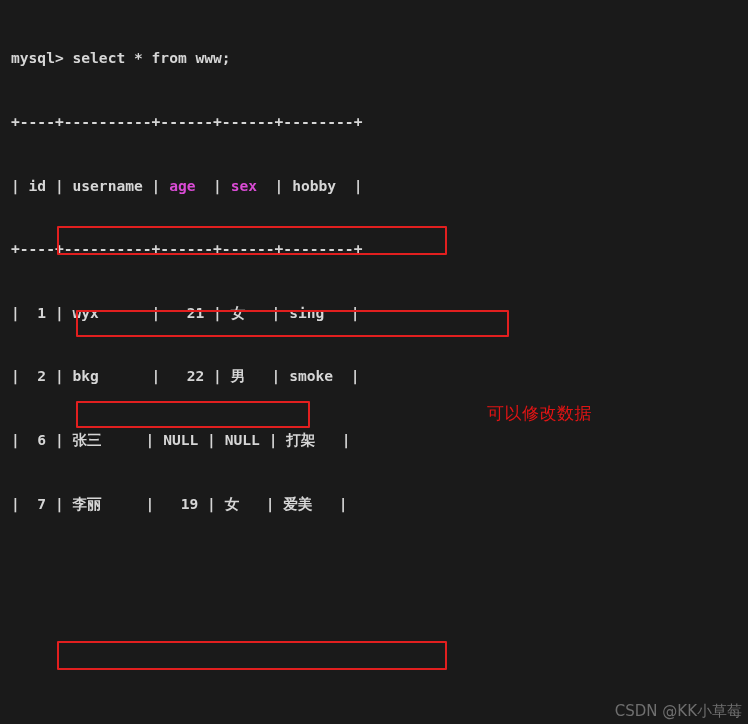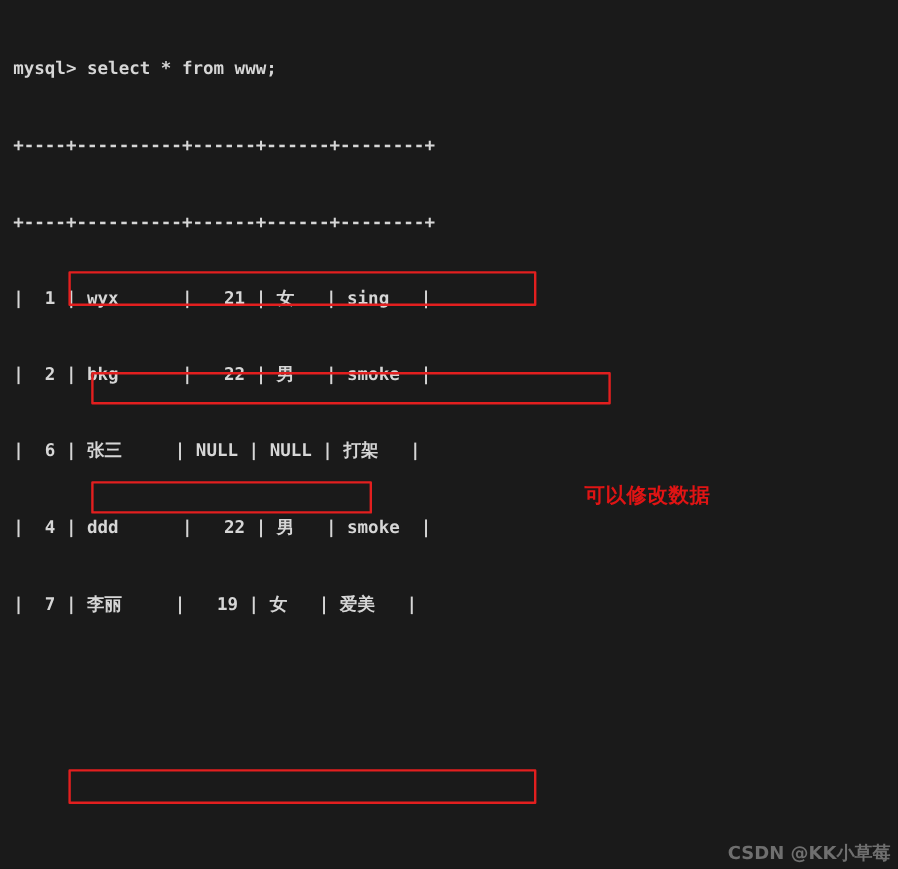--- a/index.html
+++ b/index.html
@@ -38,48 +38,47 @@
     border: 2px solid #e21f1f;
     box-sizing: border-box;
     pointer-events: none;
     border-radius: 1px;
   }
   .annot {
     position: absolute;
     color: #e01414;
     font-family: "DejaVu Sans", "Liberation Sans", sans-serif;
     font-size: 17px;
-    font-weight: 700;
+    font-weight: 400;
     letter-spacing: 0.5px;
     white-space: nowrap;
   }
   .watermark {
     position: absolute;
     right: 6px;
     bottom: 2px;
     color: #6f6f6f;
     font-family: "DejaVu Sans", "Liberation Sans", sans-serif;
     font-size: 15px;
     white-space: nowrap;
-    font-weight: bold;
   }
 </style>
 </head>
 <body>
 
 <div id="terminal">
 
   <div class="lines">
     <span class="ln w">mysql&gt; select * from www;</span>
     <span class="ln w">+----+----------+------+------+--------+</span>
+    <span class="ln"><span class="w">| id | username | </span><span class="mg">age</span><span class="w">  | </span><span class="mg">sex</span><span class="w">  | hobby  |</span></span>
     <span class="ln w">+----+----------+------+------+--------+</span>
     <span class="ln w">|  1 | wyx      |   21 | 女   | sing   |</span>
     <span class="ln w">|  2 | bkg      |   22 | 男   | smoke  |</span>
     <span class="ln w">|  6 | 张三     | NULL | NULL | 打架   |</span>
-    <span class="ln w">|  4 | ddd      |   22 | 男   | smoke  |</span>
     <span class="ln w">|  7 | 李丽     |   19 | 女   | 爱美   |</span>
     
     
     
     
     
     
     
     
     

